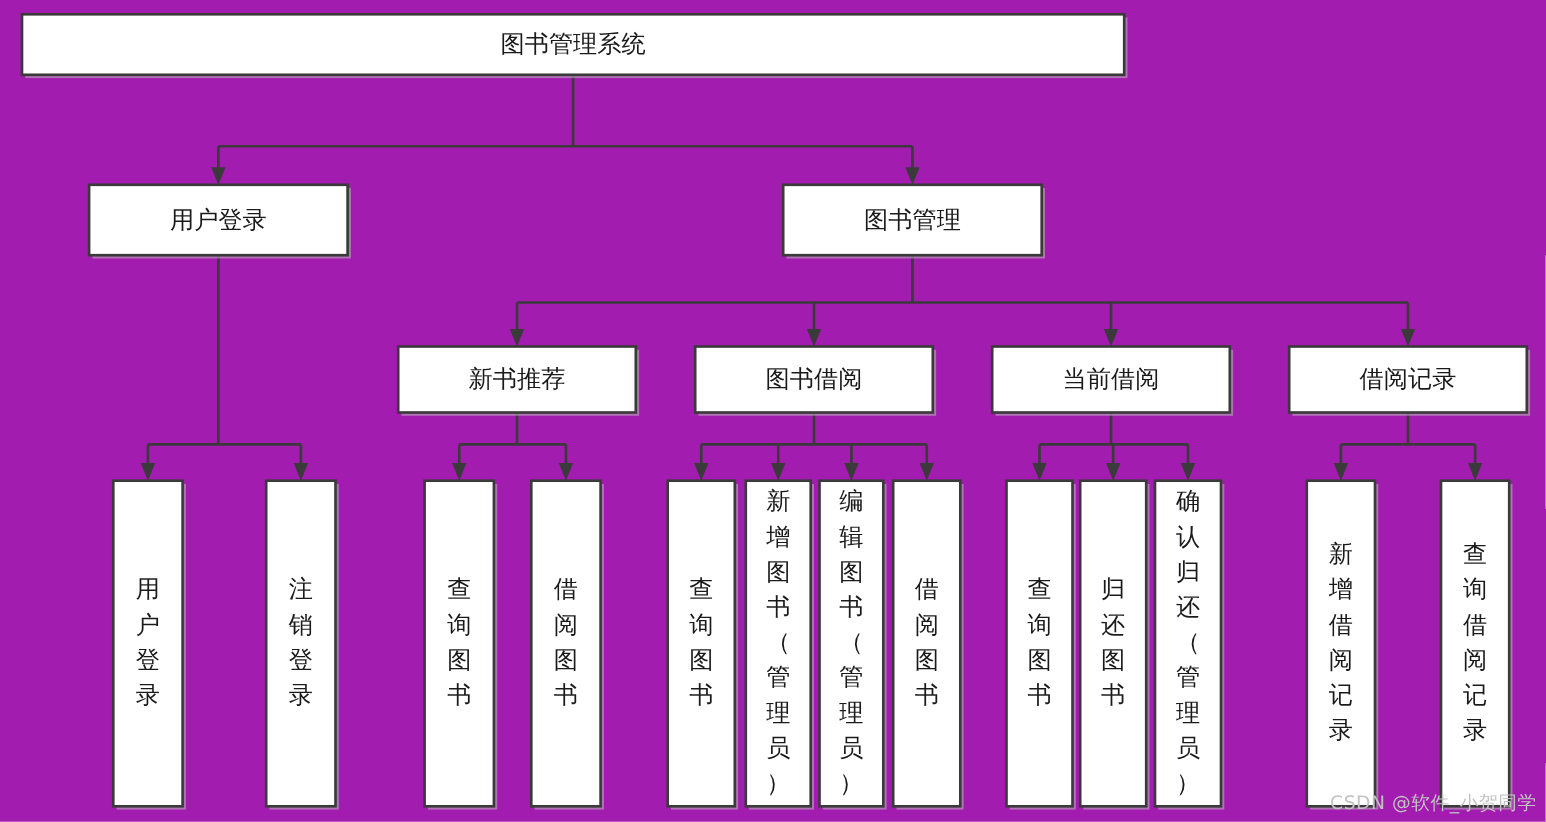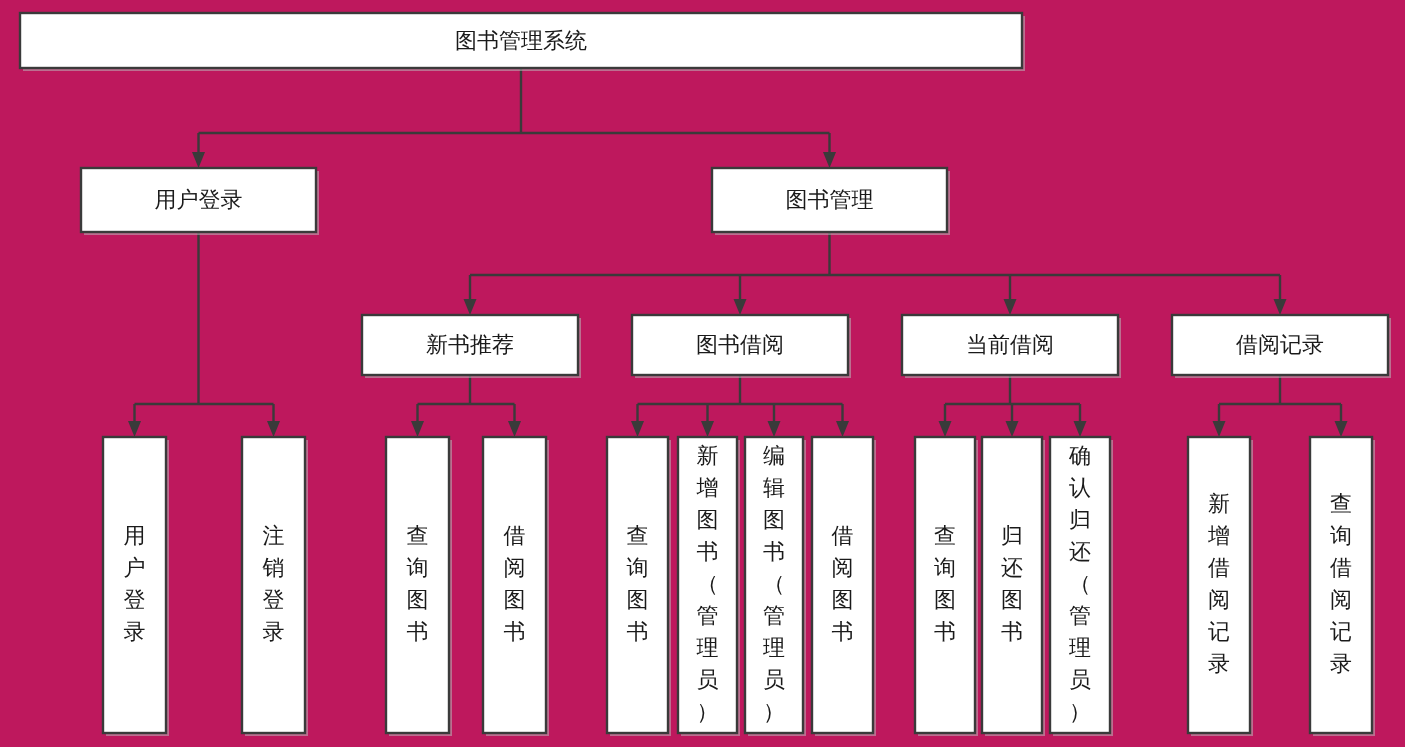--- a/index.html
+++ b/index.html
@@ -11,21 +11,21 @@
   body {
     width: 1405px;
     height: 747px;
     overflow: hidden;
     font-family: "DejaVu Sans", "Liberation Sans", sans-serif;
   }
   #diagram-root {
     position: relative;
     width: 1405px;
     height: 747px;
-    background: #be185d;
+    background: #a21caf;
   }
   svg#diagram-svg {
     position: absolute;
     left: 0;
     top: 0;
     width: 1405px;
     height: 747px;
     display: block;
   }
   .node-box {
@@ -242,13 +242,14 @@
           <text class="node-label-vertical" x="1219" y="0"><tspan x="1219" y="511">新</tspan><tspan x="1219" y="543">增</tspan><tspan x="1219" y="575">借</tspan><tspan x="1219" y="607">阅</tspan><tspan x="1219" y="639">记</tspan><tspan x="1219" y="671">录</tspan></text>
         </g>
         <g>
           <rect class="node-shadow" x="1313" y="440" width="62" height="296"></rect>
           <rect class="node-box" x="1310" y="437" width="62" height="296"></rect>
           <text class="node-label-vertical" x="1341" y="0"><tspan x="1341" y="511">查</tspan><tspan x="1341" y="543">询</tspan><tspan x="1341" y="575">借</tspan><tspan x="1341" y="607">阅</tspan><tspan x="1341" y="639">记</tspan><tspan x="1341" y="671">录</tspan></text>
         </g>
       </g>
   </svg>
 
+  <div class="watermark">CSDN @软件_小贺同学</div>
 </div>
 
 </body></html>

